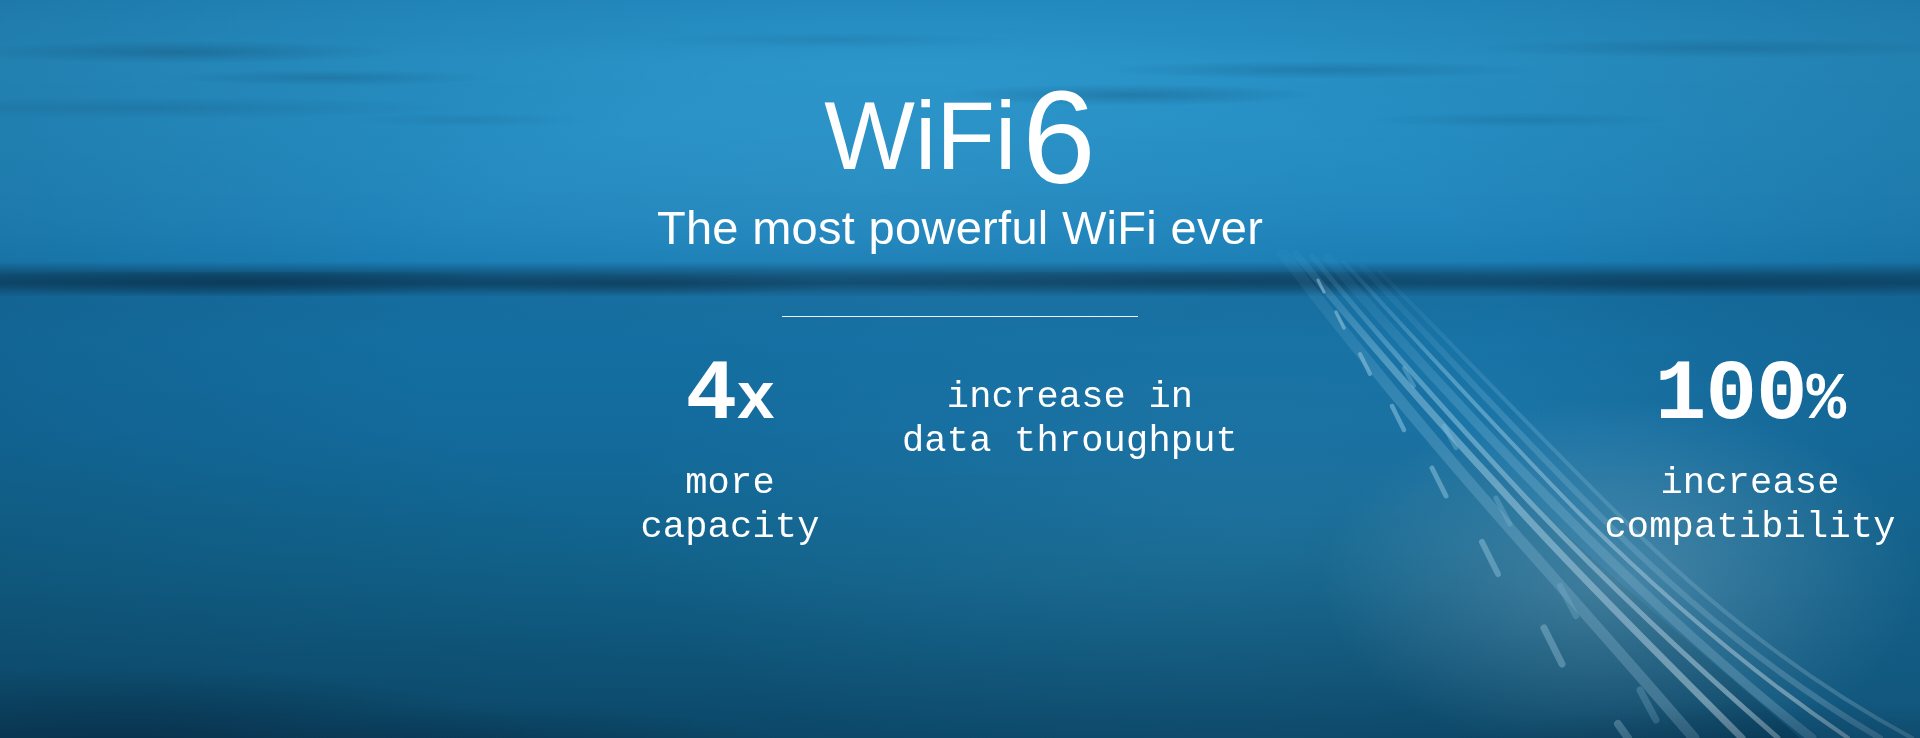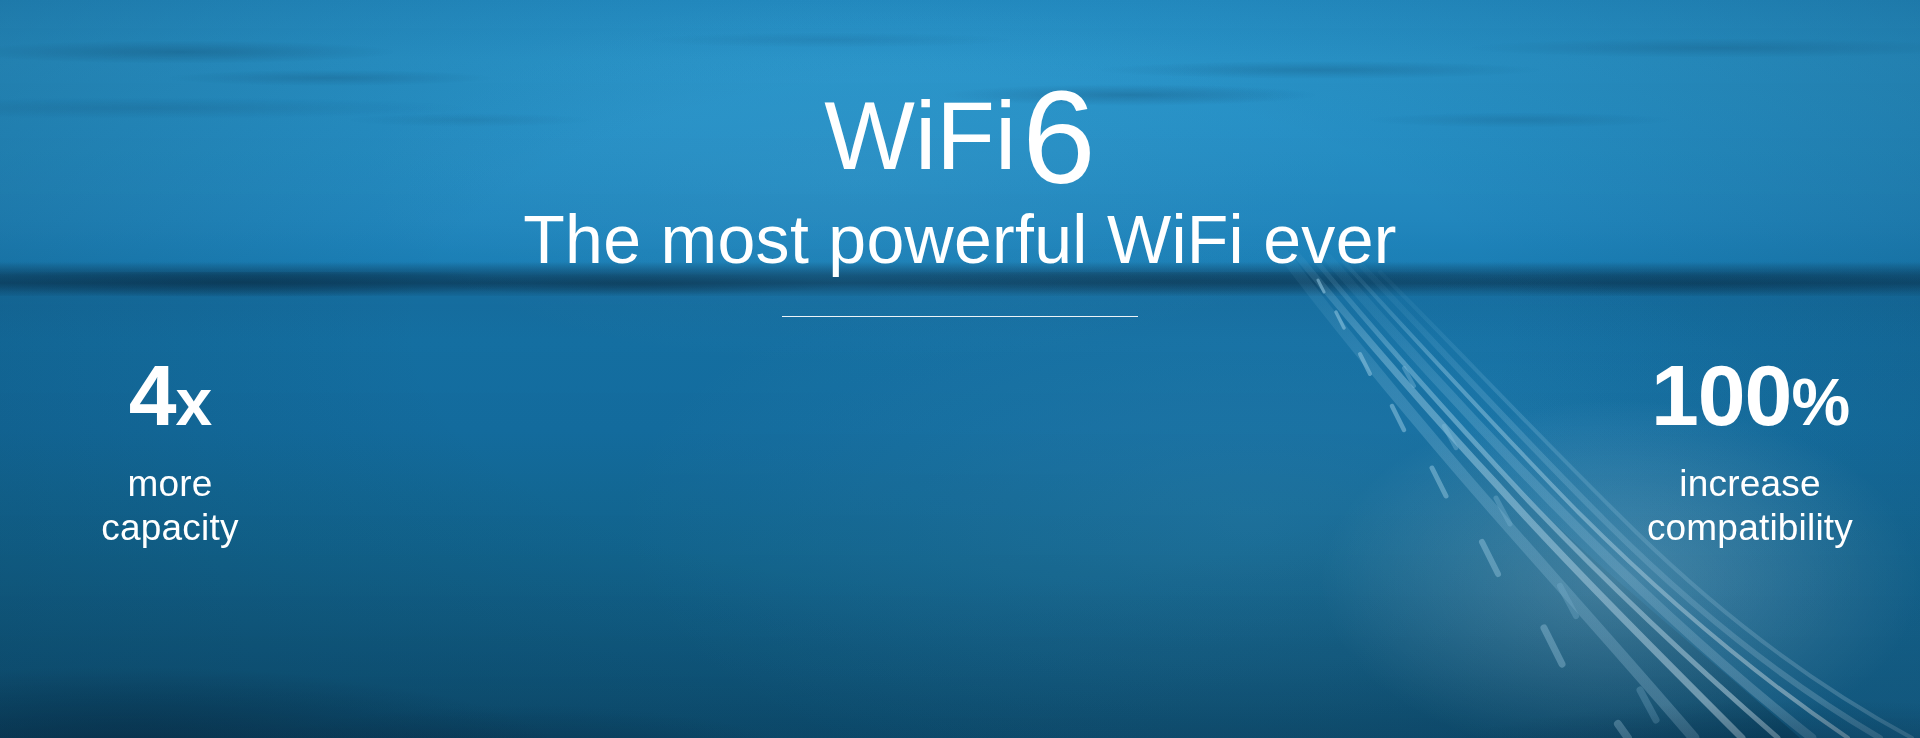--- a/index.html
+++ b/index.html
@@ -152,21 +152,21 @@
     top: 14px;
   }
 
   .subhead {
     position: absolute;
     left: 0;
     top: 202px;
     width: 100%;
     text-align: center;
     color: #ffffff;
-    font-size: 68px;
+    font-size: 47px;
     font-weight: 300;
     letter-spacing: 0.3px;
     line-height: 1.1;
     white-space: nowrap;
   }
 
   .divider {
     position: absolute;
     left: 50%;
     transform: translateX(-50%);
@@ -175,22 +175,23 @@
     height: 1px;
     background: rgba(255,255,255,0.92);
   }
 
   .stats {
     position: absolute;
     left: 0;
     top: 352px;
     width: 100%;
     display: flex;
-    justify-content: space-between;
+    justify-content: flex-end;
     align-items: flex-start;
+    font-family: Liberation Mono, monospace;
   }
   .stat {
     width: 340px;
     text-align: center;
     color: #ffffff;
   }
   .stat-value {
     font-size: 86px;
     font-weight: 700;
     line-height: 1.0;
@@ -293,20 +294,22 @@
 
     <div class="stats">
 
       <div class="stat">
         <div class="stat-value"><span>4</span><span class="unit">x</span></div>
         <div class="stat-label">more
 capacity</div>
       </div>
 
       <div class="stat">
+        <div class="stat-label">increase in
+data throughput</div>
       </div>
 
       <div class="stat">
       </div>
 
       <div class="stat">
         <div class="stat-value"><span>100</span><span class="unit">%</span></div>
         <div class="stat-label">increase
 compatibility</div>
       </div>

